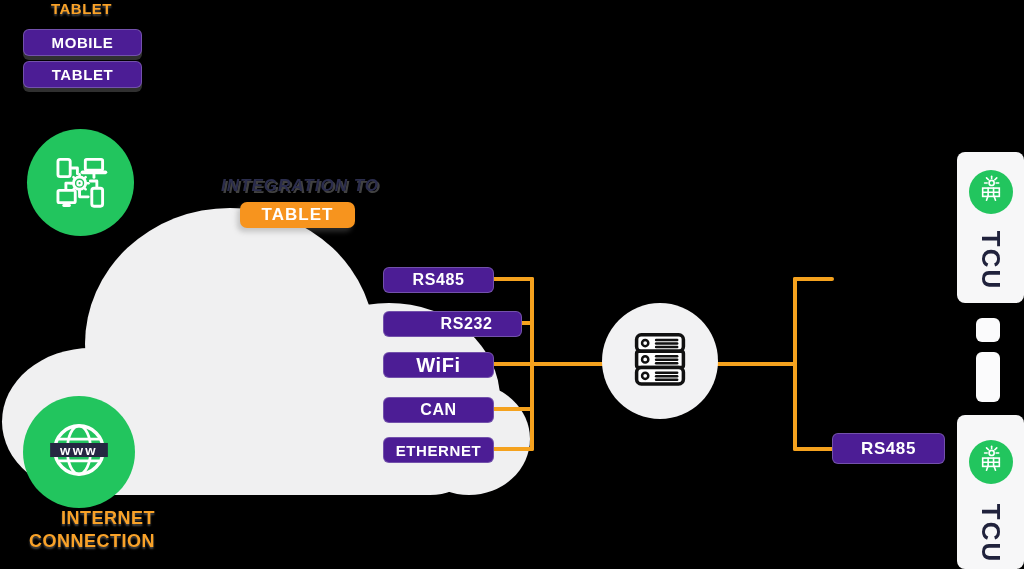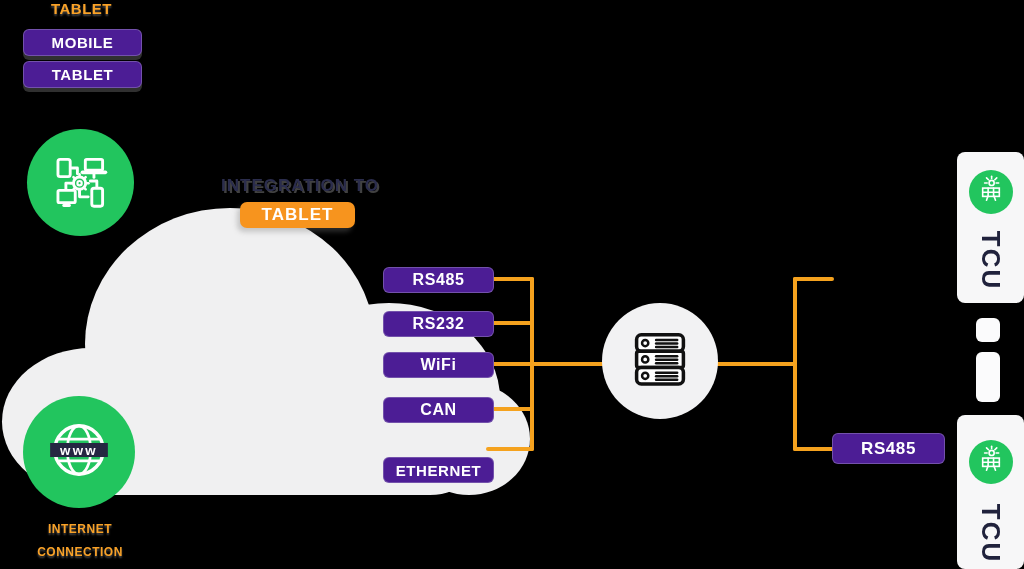--- a/index.html
+++ b/index.html
@@ -114,43 +114,43 @@
           <circle cx="50" cy="50" r="31" stroke-width="4.5"></circle>
           <ellipse cx="50" cy="50" rx="15" ry="31" stroke-width="3.5"></ellipse>
           <line x1="24" y1="36" x2="76" y2="36" stroke-width="3.5"></line>
           <line x1="24" y1="64" x2="76" y2="64" stroke-width="3.5"></line>
         </g>
         <rect x="13" y="41" width="74" height="18" fill="#252742"></rect>
         <text x="50" y="56.5" text-anchor="middle" fill="#FFFFFF" font-size="17" font-weight="bold" letter-spacing="3" font-family="Liberation Sans, sans-serif">www</text>
       </svg>
     </span>
   </div>
-  <div class="orange-title" style="left:5px;top:518px;width:150px;font-size:12px;line-height:23px;">
+  <div class="orange-title" style="left:5px;top:507px;width:150px;font-size:18px;line-height:23px;text-align:right;">
     <div>INTERNET</div>
     <div>CONNECTION</div>
   </div>
 
-  <div class="dark-title" style="left:210px;top:176px;width:180px;font-size:17px;">INTEGRATION TO</div>
+  <div class="dark-title" style="left:210px;top:176px;width:180px;font-size:17px;font-style:italic;">INTEGRATION TO</div>
   <div class="orange-badge" style="left:240px;top:202px;width:115px;height:26px;font-size:17px;letter-spacing:1px;">
     <span>TABLET</span>
   </div>
 
   <div class="pill" style="left:383px;top:267px;width:109px;height:24px;font-size:16px;">
     <span>RS485</span>
   </div>
-  <div class="pill" style="left:383px;top:311px;width:109px;height:24px;font-size:16px;">
+  <div class="pill" style="left:383px;top:311px;width:109px;height:24px;font-size:16px;padding-left:28px;">
     <span>RS232</span>
   </div>
-  <div class="pill" style="left:383px;top:352px;width:109px;height:24px;font-size:16px;">
+  <div class="pill" style="left:383px;top:352px;width:109px;height:24px;font-size:20px;">
     <span>WiFi</span>
   </div>
   <div class="pill" style="left:383px;top:397px;width:109px;height:24px;font-size:16px;">
     <span>CAN</span>
   </div>
-  <div class="pill" style="left:383px;top:437px;width:109px;height:24px;font-size:15px;margin-top:20px;">
+  <div class="pill" style="left:383px;top:437px;width:109px;height:24px;font-size:15px;">
     <span>ETHERNET</span>
   </div>
 
   <div>
 
     <div class="oline" style="left:486px;top:277px;width:48px;height:4px;"></div>
     <div class="oline" style="left:486px;top:321px;width:48px;height:4px;"></div>
     <div class="oline" style="left:486px;top:362px;width:48px;height:4px;"></div>
     <div class="oline" style="left:486px;top:407px;width:48px;height:4px;"></div>
     <div class="oline" style="left:486px;top:447px;width:48px;height:4px;"></div>

